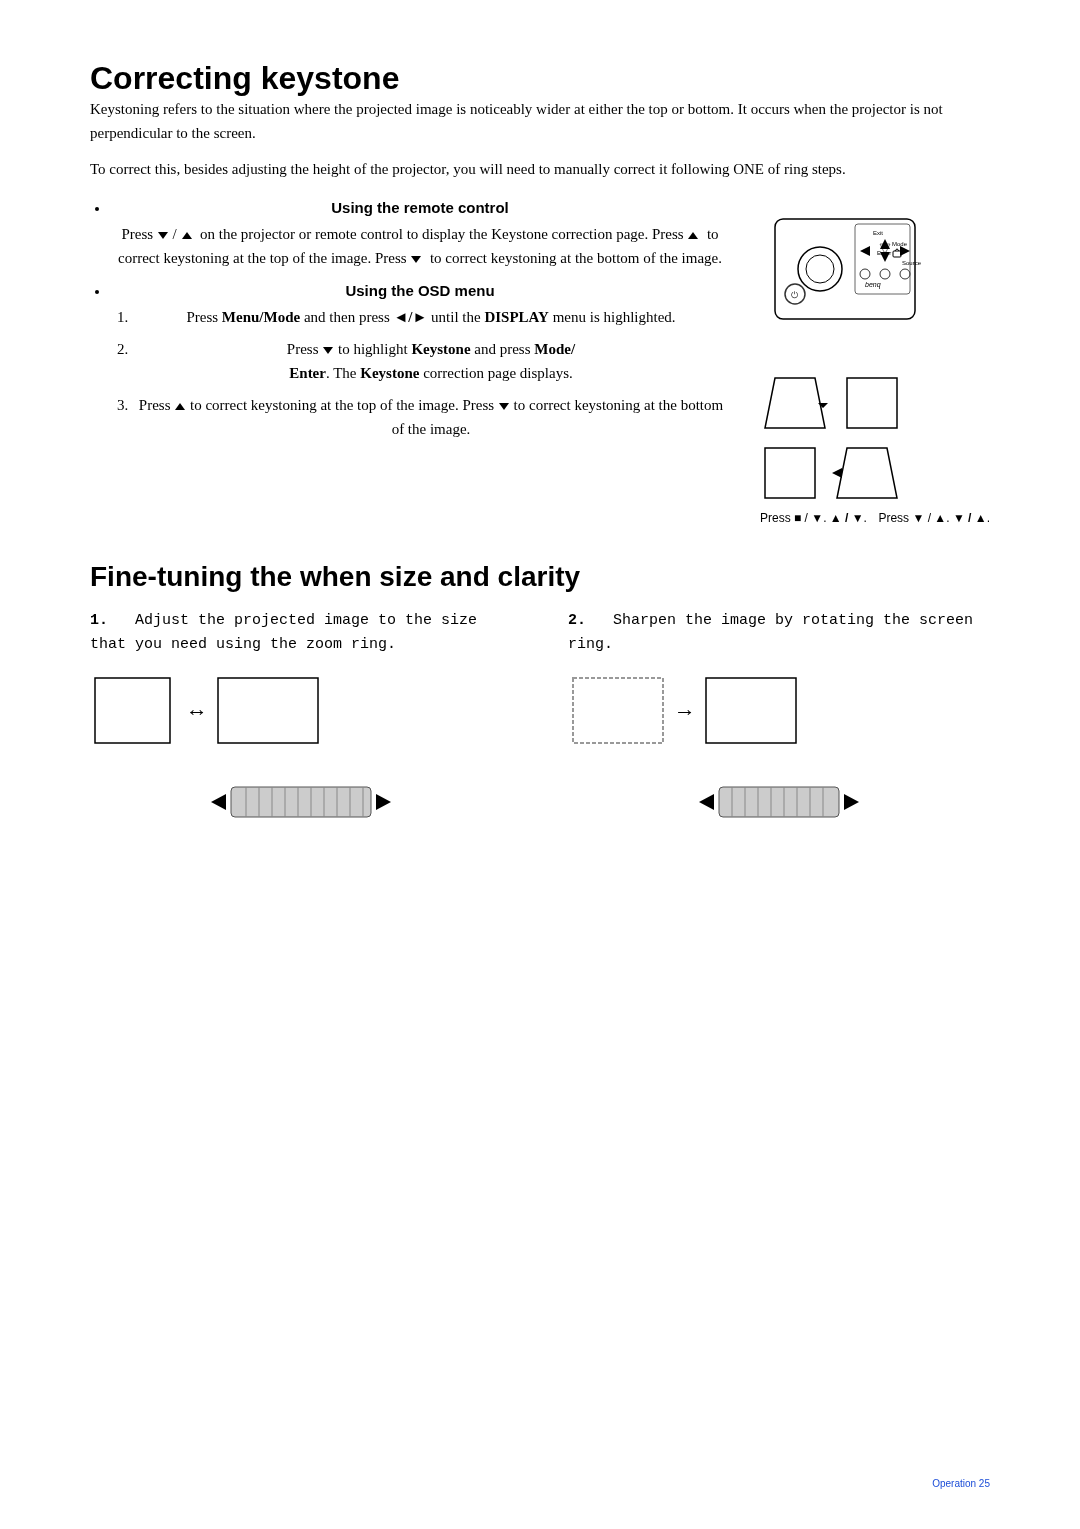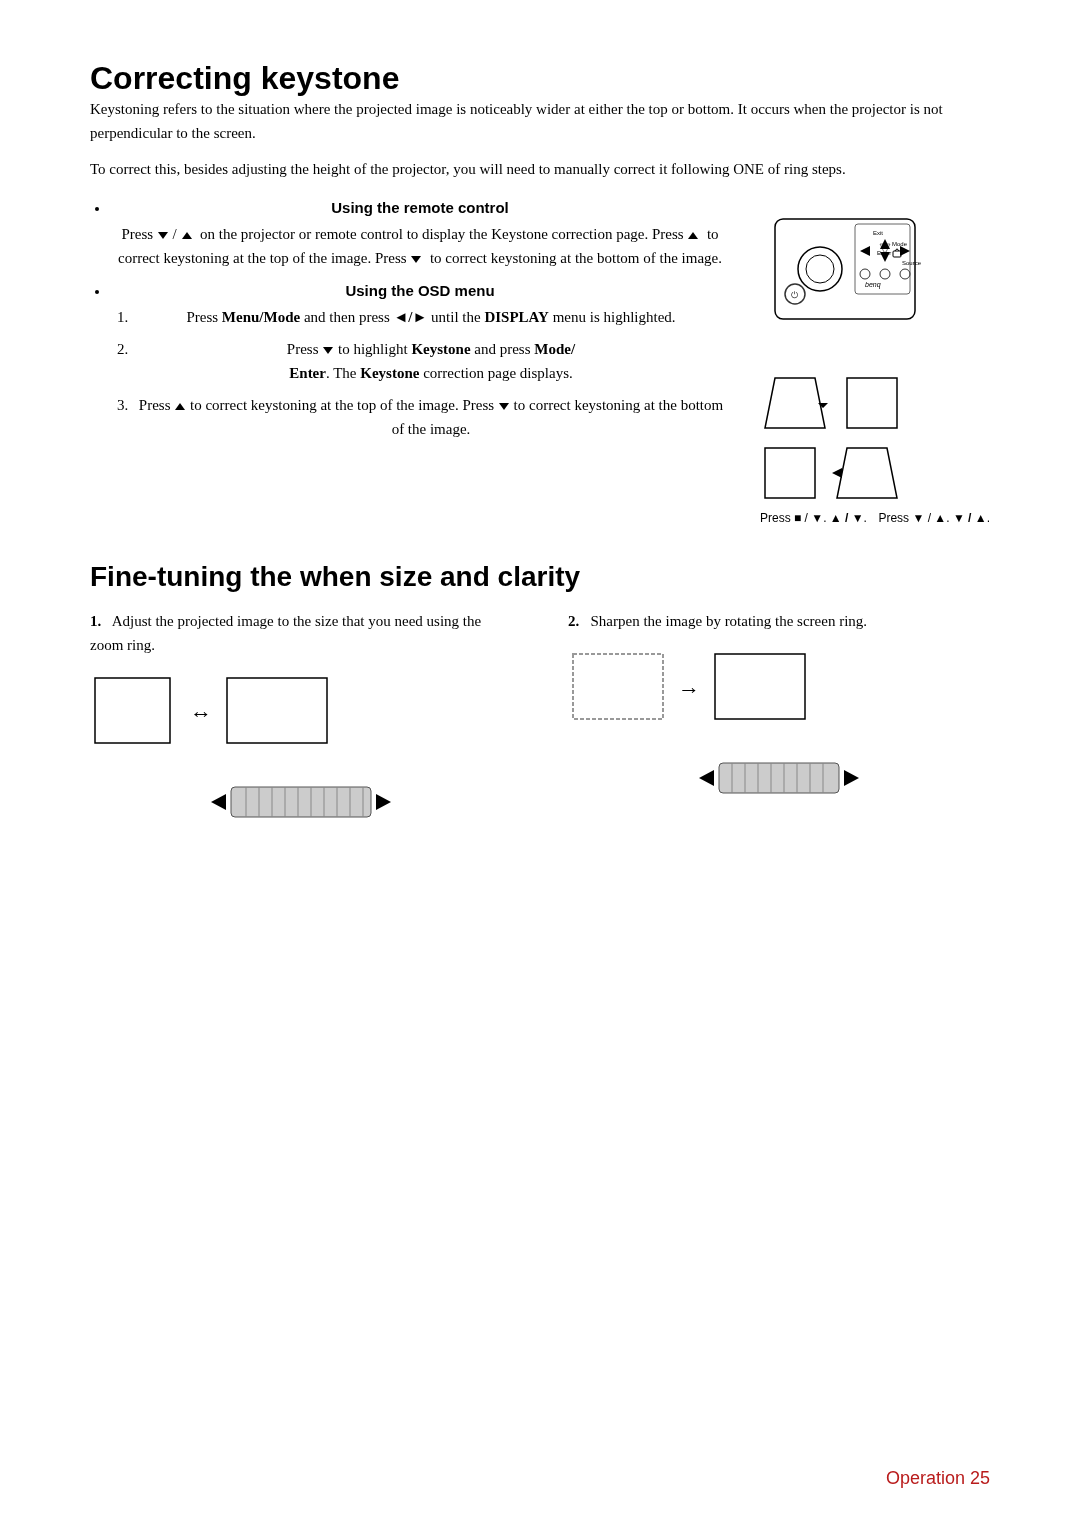--- a/index.html
+++ b/index.html
@@ -74,20 +74,21 @@
       display: flex;
       gap: 12px;
       align-items: center;
       margin-top: 10px;
     }
     
     .fine-tuning-content {
       display: flex;
       gap: 56px;
       margin-top: 10px;
+      font-family: Liberation Mono, monospace;
     }
     .fine-col {
       flex: 1;
     }
     .diagram-row {
       display: flex;
       align-items: center;
       gap: 10px;
       margin-top: 16px;
     }
@@ -96,23 +97,23 @@
       display: flex;
       flex-direction: column;
       align-items: center;
       margin-top: 14px;
     }
     
     .page-footer {
       position: absolute;
       bottom: 40px;
       right: 90px;
-      font-size: 18px;
+      font-size: 10px;
       font-family: Arial, sans-serif;
-      color: #b91c1c;
+      color: #1d4ed8;
     }
     .icon-sq-down {
       display: inline-block;
       width: 0;
       height: 0;
       border-left: 5px solid transparent;
       border-right: 5px solid transparent;
       border-top: 7px solid #000;
       vertical-align: middle;
       margin: 0 1px;

